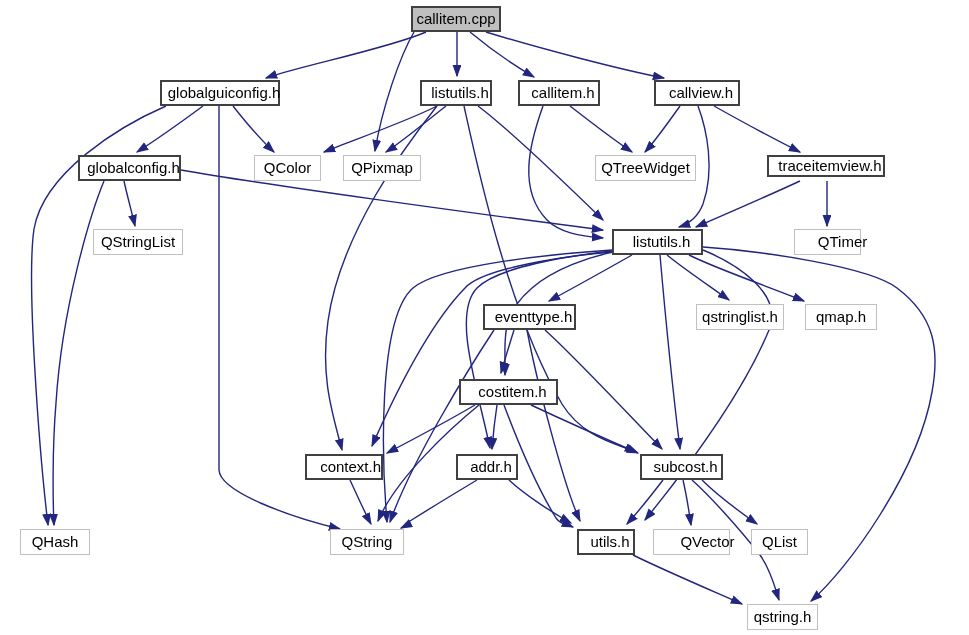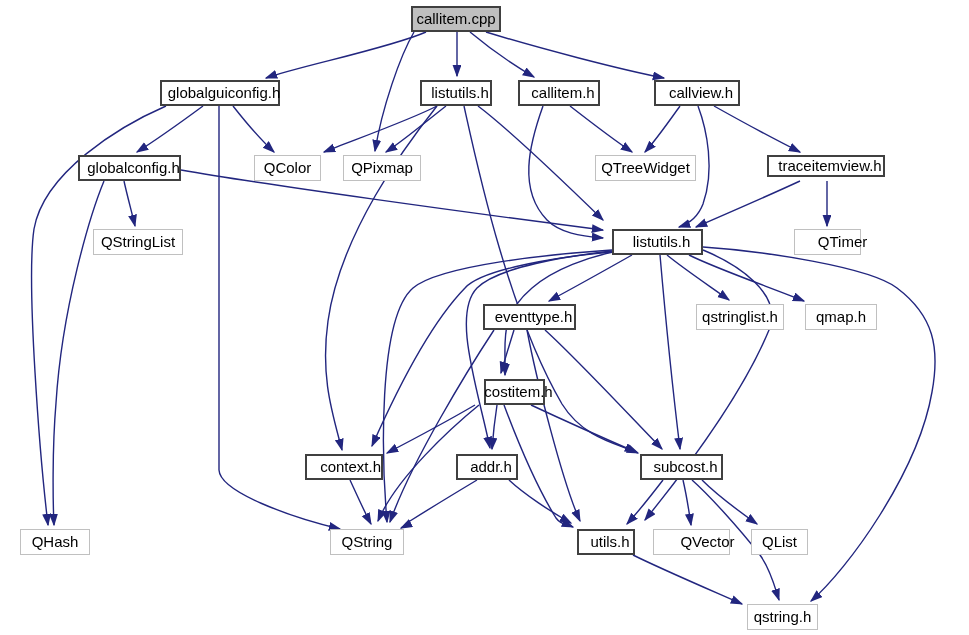--- a/index.html
+++ b/index.html
@@ -154,21 +154,21 @@
       </div>
       <div class="node bold" style="left: 483px; top: 304px; width: 93px; height: 26px;">
         <span class="node-label">eventtype.h</span>
       </div>
       <div class="node " style="left: 696px; top: 304px; width: 88px; height: 26px;">
         <span class="node-label">qstringlist.h</span>
       </div>
       <div class="node " style="left: 805px; top: 304px; width: 72px; height: 26px;">
         <span class="node-label">qmap.h</span>
       </div>
-      <div class="node bold" style="left: 459px; top: 379px; width: 61px; height: 26px; margin-left: 25px;">
+      <div class="node bold" style="left: 459px; top: 379px; width: 99px; height: 26px;">
         <span class="node-label">costitem.h</span>
       </div>
       <div class="node bold" style="left: 305px; top: 454px; width: 78px; height: 26px; justify-content: flex-end;">
         <span class="node-label">context.h</span>
       </div>
       <div class="node bold" style="left: 456px; top: 454px; width: 62px; height: 26px;">
         <span class="node-label">addr.h</span>
       </div>
       <div class="node bold" style="left: 640px; top: 454px; width: 83px; height: 26px;">
         <span class="node-label">subcost.h</span>

